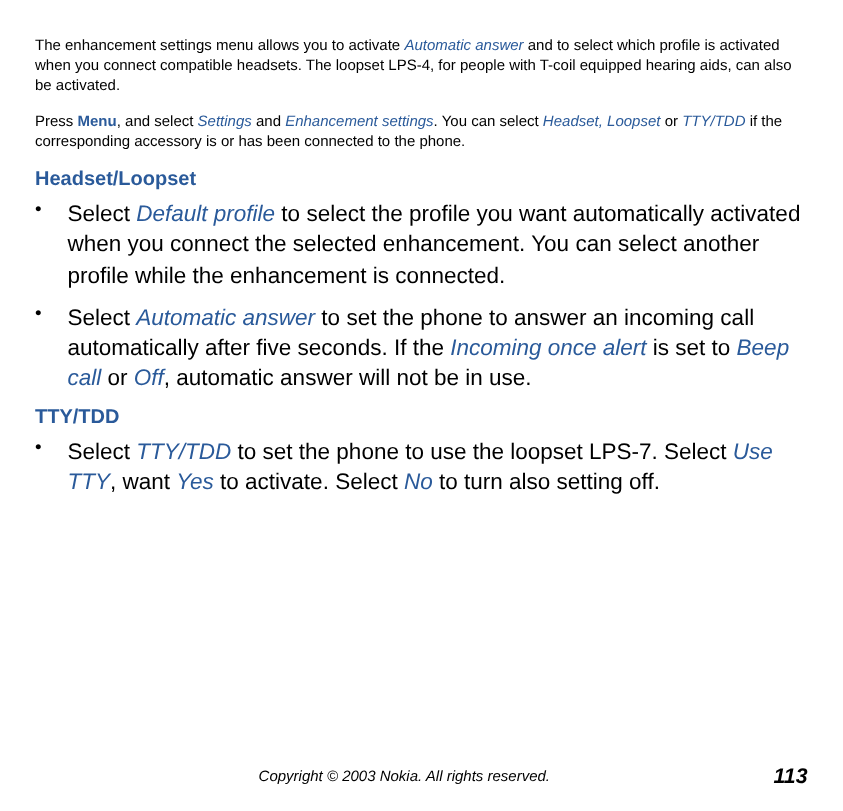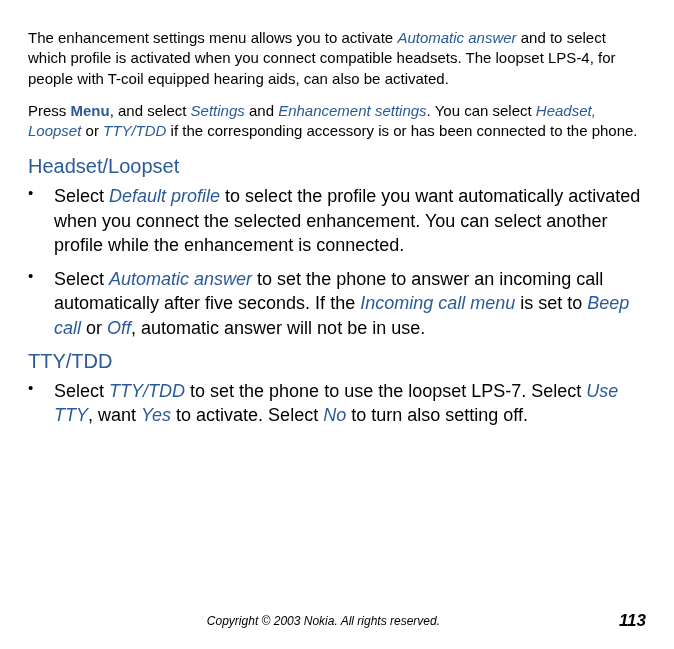--- a/index.html
+++ b/index.html
@@ -7,33 +7,33 @@
       margin: 0;
       padding: 28px 28px 16px 28px;
       width: 674px;
       height: 649px;
       box-sizing: border-box;
       color: #000;
       position: relative;
     }
     p {
       margin: 0 0  12px 0;
-      font-size: 15px;
+      font-size: 12px;
       line-height: 1.35;
     }
     .para1 {
       margin-bottom: 12px;
     }
     .para2 {
       margin-bottom: 14px;
     }
     .heading {
       color: #2a5a9a;
-      font-weight: normal;
-      font-size: 20px;
+      font-weight: bold;
+      font-size: 16px;
       margin-bottom: 6px;
     }
     .bullet {
       display: flex;
       margin-bottom: 10px;
     }
     .bullet-mark {
       color: #000;
       width: 26px;
       flex-shrink: 0;
@@ -87,21 +87,21 @@
 <div class="bullet">
   <div class="bullet-mark">•</div>
   <div class="bullet-text">
     <span>Select </span><span class="it">Default profile</span><span> to select the profile you want automatically activated when you connect the selected enhancement.  You can select another profile while the enhancement is connected.</span>
   </div>
 </div>
 
 <div class="bullet">
   <div class="bullet-mark">•</div>
   <div class="bullet-text">
-    <span>Select </span><span class="it">Automatic answer</span><span> to set the phone to answer an incoming call automatically after five seconds.  If the </span><span class="it">Incoming call menu</span><span> is set to </span><span class="it">Beep call</span><span> or </span><span class="it">Off</span><span>, automatic answer will not be in use.</span>
+    <span>Select </span><span class="it">Automatic answer</span><span> to set the phone to answer an incoming call automatically after five seconds.  If the </span><span class="it">Incoming once alert</span><span> is set to </span><span class="it">Beep call</span><span> or </span><span class="it">Off</span><span>, automatic answer will not be in use.</span>
   </div>
 </div>
 
 <div class="heading">TTY/TDD</div>
 
 <div class="bullet">
   <div class="bullet-mark">•</div>
   <div class="bullet-text">
     <span>Select </span><span class="it">TTY/TDD</span><span> to set the phone to use the loopset LPS-7.  Select </span><span class="it">Use TTY</span><span>, want </span><span class="it">Yes</span><span> to activate.  Select </span><span class="it">No</span><span> to turn also setting off.</span>
   </div>

